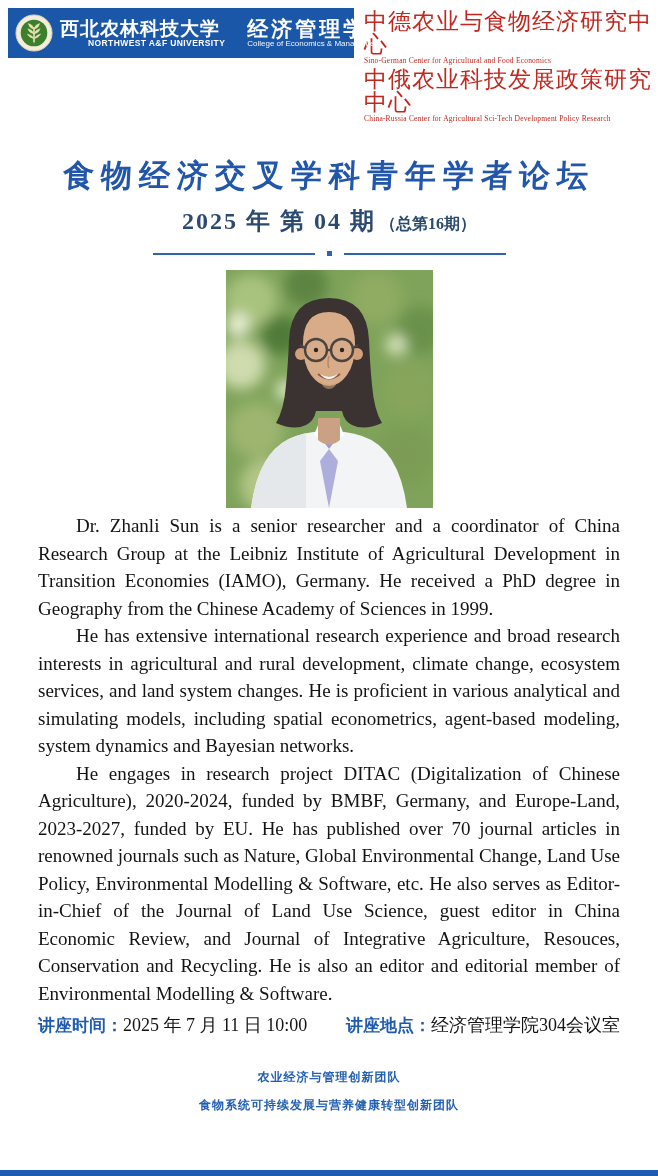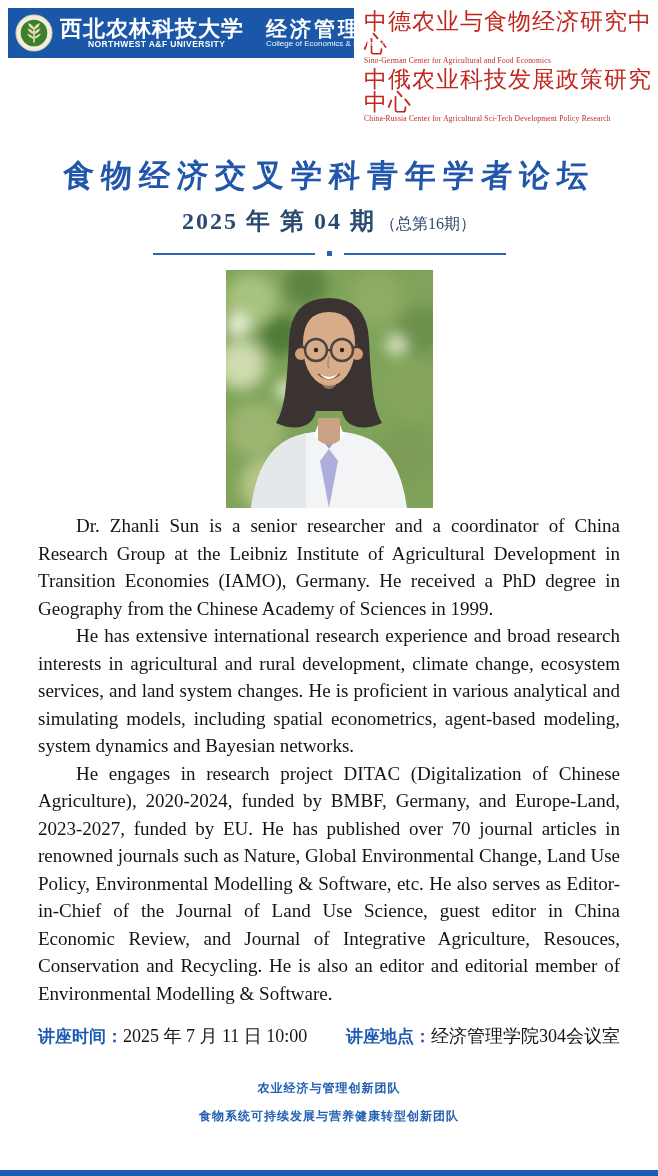--- a/index.html
+++ b/index.html
@@ -12,40 +12,40 @@
   .page { width: 658px; height: 1176px; position: relative; }
 
   
   .header { display: flex; align-items: flex-start; margin: 8px 6px 0 8px; }
   .banner {
     background: #1a57a8; height: 50px; display: flex; align-items: center;
     padding: 0 10px 0 7px; gap: 7px; flex: 0 0 auto; width: 346px;
   }
   .logo { width: 38px; height: 38px; flex: 0 0 auto; }
   .univ-block { color: #ffffff; line-height: 1.05; white-space: nowrap; }
-  .univ-cn { font-size: 22px; font-weight: bold; letter-spacing: 1px; font-family: Liberation Sans, sans-serif; }
+  .univ-cn { font-size: 19px; font-weight: bold; letter-spacing: 1px; font-family: Liberation Sans, sans-serif; }
   .univ-en { font-size: 8.5px; font-weight: bold; letter-spacing: 0.4px; font-family: "Liberation Sans", sans-serif; margin-left: 28px; }
   .v-divider { width: 1px; height: 34px; background: rgba(255,255,255,0.65); margin: 0 4px; }
   .college-block { color: #ffffff; line-height: 1.1; white-space: nowrap; }
   .college-cn { font-size: 21px; font-weight: bold; letter-spacing: 3px; font-family: "Liberation Sans", sans-serif; }
   .college-en { font-size: 8px; font-family: "Liberation Sans", sans-serif; opacity: .95; }
   .centers { padding: 2px 0 0 10px; color: #c1271e; line-height: 1.0; }
   .center-cn { font-size: 23px; font-weight: normal; letter-spacing: 1px; font-family: "Liberation Serif", serif; }
   .center-en { font-size: 7.5px; letter-spacing: 0.2px; margin: 1px 0 3px 0; font-family: "Liberation Serif", serif; }
 
   
   .forum-title {
     margin-top: 30px; text-align: center;
     color: #2156ab; font-size: 31px; font-weight: bold;
     letter-spacing: 7px; font-family: "Liberation Serif", serif;
     transform: skewX(-3deg);
   }
   .issue-line { margin-top: 8px; text-align: center; color: #2b4a70; white-space: nowrap; }
   .issue-main { font-size: 24px; font-weight: bold; letter-spacing: 2px; }
-  .issue-sub  { font-size: 16px; font-weight: normal; margin-top: 7px; }
+  .issue-sub  { font-size: 16px; font-weight: bold; margin-top: 7px; }
 
   .rule {
     margin-top: 14px; display: flex; justify-content: center; align-items: center; gap: 12px;
   }
   .rule-line { width: 162px; height: 2px; background: #2e64ae; }
   .rule-dot  { width: 5px; height: 5px; background: #2e64ae; }
 
   
   .report { margin: 16px 38px 0 55px; }
   .report-row { display: flex; align-items: flex-start; }
@@ -56,21 +56,21 @@
   .report-value {
     flex: 1; color: #1553a5; font-weight: bold; font-size: 20px; line-height: 38px;
     font-family: "Liberation Serif", serif; text-align: justify;
   }
 
   
   .photo-wrap { margin: 14px auto 0 auto; width: 207px; height: 238px; overflow: hidden; }
   .photo-wrap svg { display: block; }
 
   
-  .bio { margin: 4px 38px 14px 38px; color: #141414; }
+  .bio { margin: 4px 38px 3px 38px; color: #141414; }
   .bio p {
     font-size: 19px; line-height: 27.5px; text-align: justify;
     text-indent: 2em; font-family: "Liberation Serif", serif;
   }
 
   
   .schedule {
     margin: 2px 38px 0 38px; display: flex; align-items: baseline;
     font-size: 18px; line-height: 30px; white-space: nowrap;
   }

